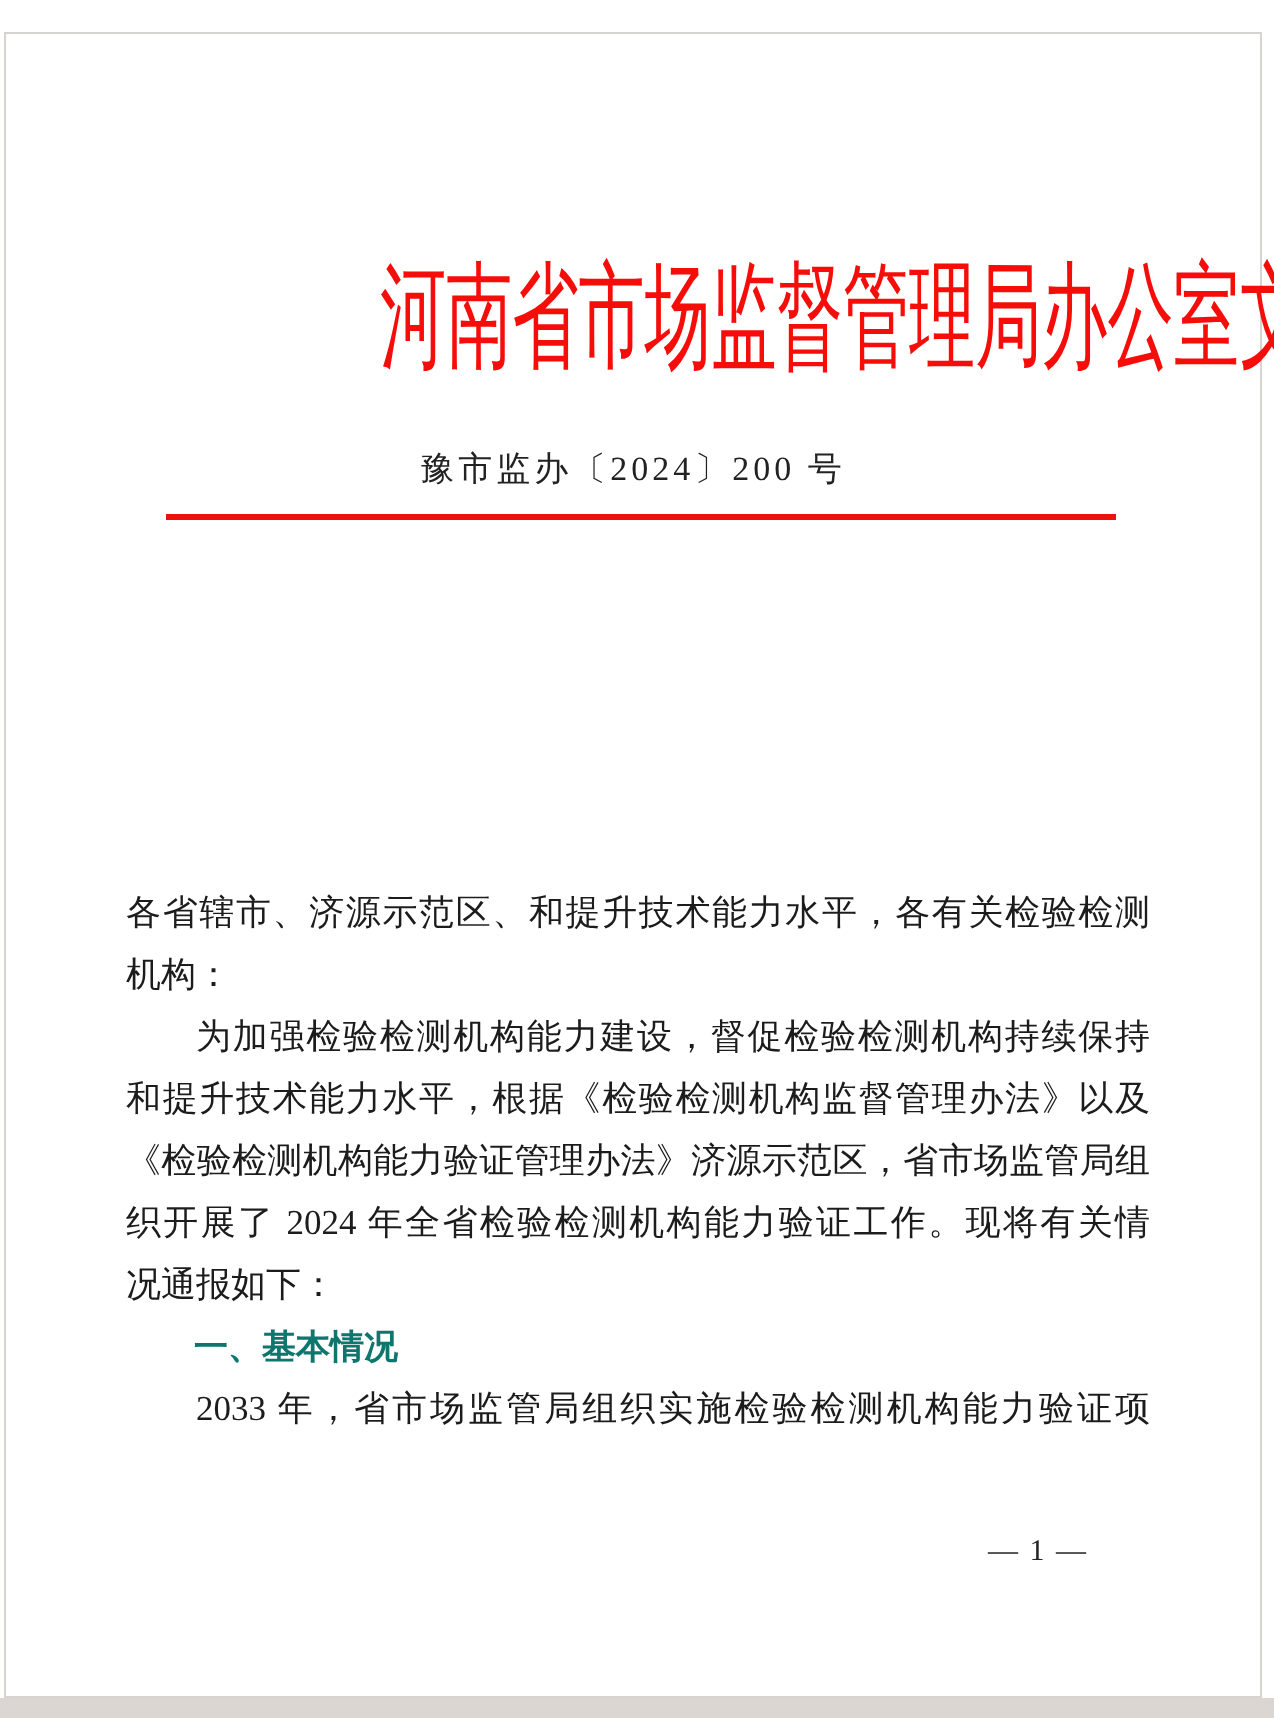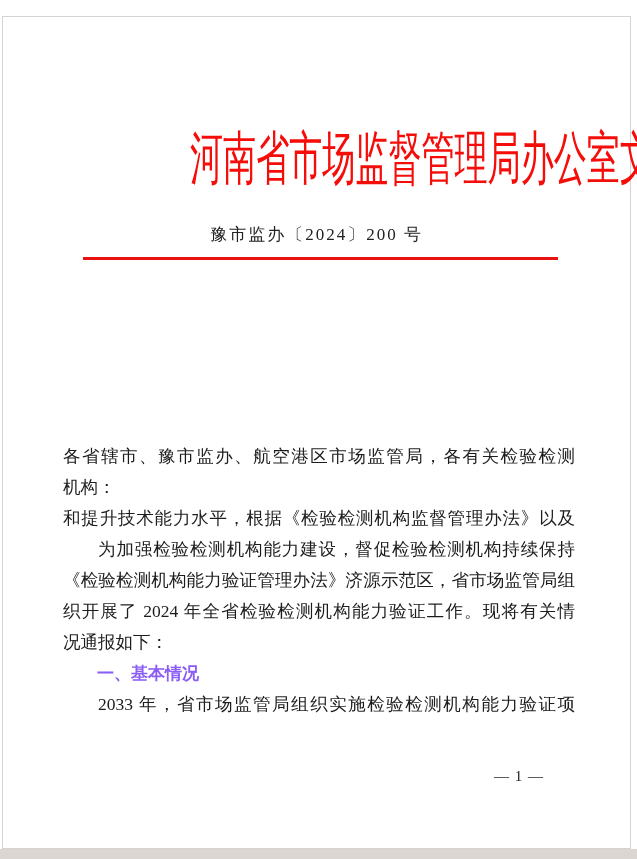--- a/index.html
+++ b/index.html
@@ -109,21 +109,21 @@
   }
   .line.indent {
     text-indent: 2em;
   }
   .line.heading {
     font-family: "Liberation Sans", "DejaVu Sans", sans-serif;
     font-weight: bold;
     font-size: 17px;
     text-align: left;
     text-align-last: left;
-    color: #8b5cf6;
+    color: #0f766e;
   }
   
   .pagenum {
     position: absolute;
     top: 748px;
     right: 86px;
     font-size: 15px;
     line-height: 22px;
     letter-spacing: 1px;
     color: #222222;
@@ -138,24 +138,24 @@
     <div class="banner">
       <span class="stretch">河南省市场监督管理局办公室文件</span>
     </div>
 
     <div class="docnum">豫市监办〔2024〕200 号</div>
 
     <div class="redline"></div>
 
 
     <div class="body-block">
-      <div class="line">各省辖市、豫市监办、航空港区市场监管局，各有关检验检测</div>
+      <div class="line">各省辖市、济源示范区、和提升技术能力水平，各有关检验检测</div>
       <div class="line plain">机构：</div>
+      <div class="line indent">为加强检验检测机构能力建设，督促检验检测机构持续保持</div>
       <div class="line">和提升技术能力水平，根据《检验检测机构监督管理办法》以及</div>
-      <div class="line indent">为加强检验检测机构能力建设，督促检验检测机构持续保持</div>
       <div class="line">《检验检测机构能力验证管理办法》济源示范区，省市场监管局组</div>
       <div class="line">织开展了 2024 年全省检验检测机构能力验证工作。现将有关情</div>
       <div class="line plain">况通报如下：</div>
       <div class="line heading indent">一、基本情况</div>
       <div class="line indent">2033 年，省市场监管局组织实施检验检测机构能力验证项</div>
     </div>
 
     <div class="pagenum">— 1 —</div>
 
   </div>

